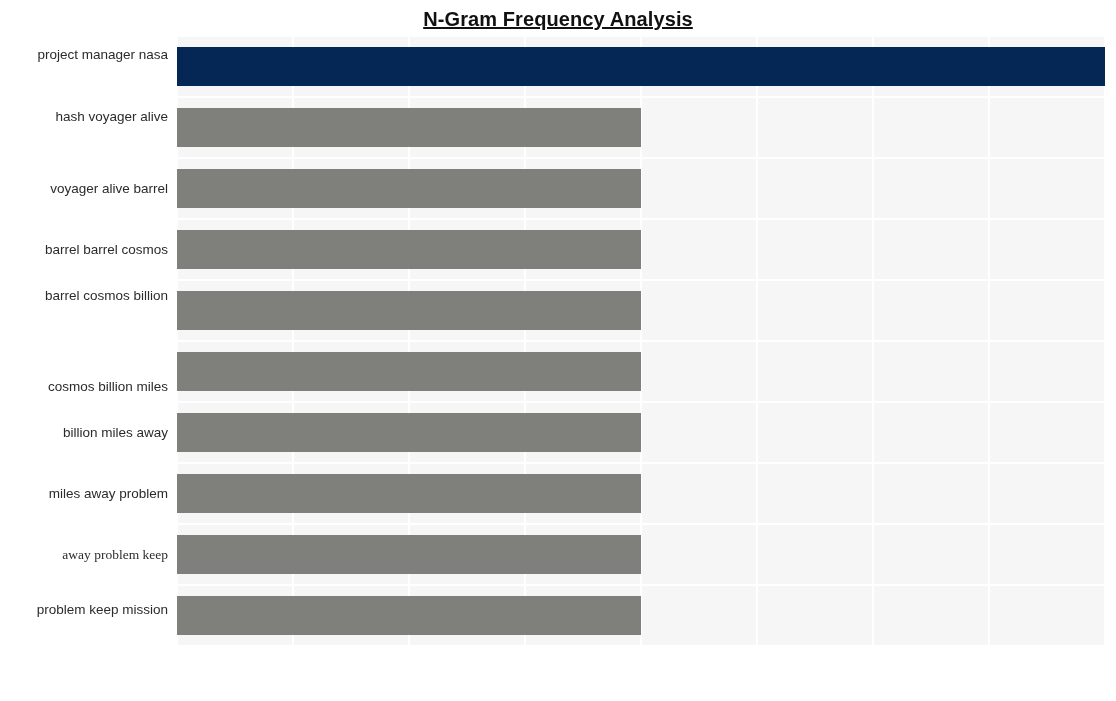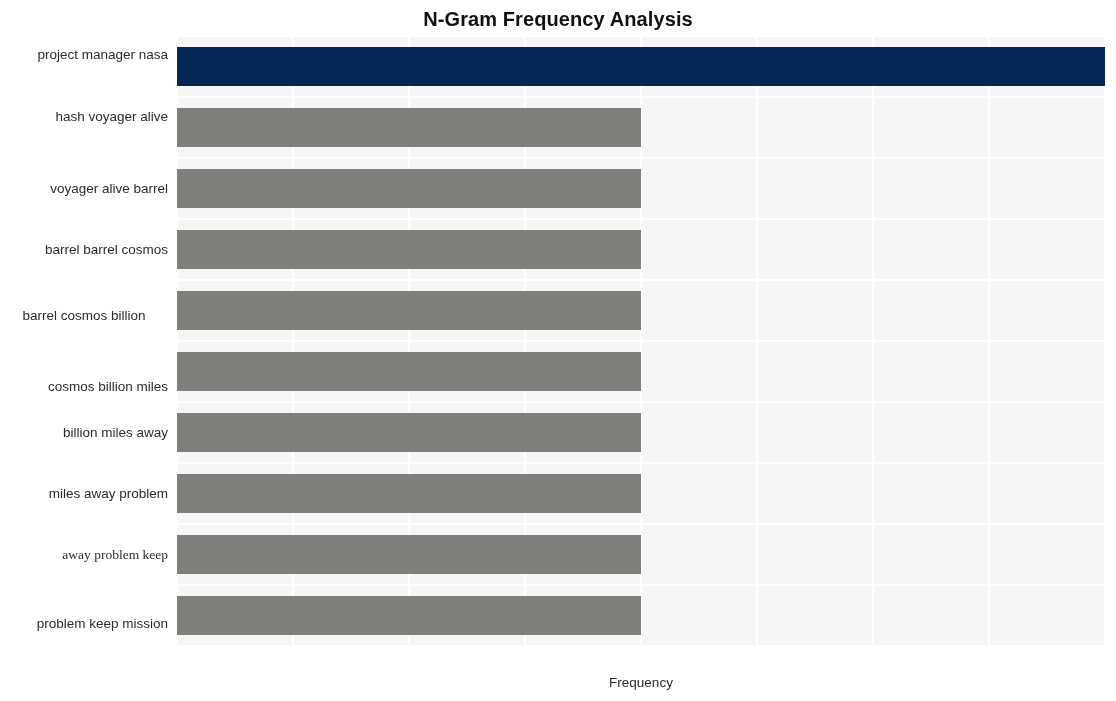--- a/index.html
+++ b/index.html
@@ -29,20 +29,21 @@
     position: absolute;
     left: 0;
     top: 6px;
     width: 1116px;
     text-align: center;
     font-size: 20px;
     font-weight: bold;
     color: #111111;
     letter-spacing: 0.1px;
     line-height: 26px;
+    text-decoration: underline;
   }
 
   
   #plot-area {
     position: absolute;
     left: 177px;
     top: 36px;
     width: 928px;
     height: 610px;
     background: #f6f6f7;
@@ -161,24 +162,23 @@
         <div class="bar" title="away problem keep: 1" style="top: 499px; height: 39px; width: 464px; background: rgb(127, 127, 124);"></div>
         <div class="bar" title="problem keep mission: 1" style="top: 560px; height: 39px; width: 464px; background: rgb(127, 127, 124);"></div>
       </div>
   </div>
 
   <div id="y-axis-labels">
       <div class="ytick" style="top: 11px;">project manager nasa</div>
       <div class="ytick" style="top: 73px;">hash voyager alive</div>
       <div class="ytick" style="top: 144.5px;">voyager alive barrel</div>
       <div class="ytick" style="top: 205.5px;">barrel barrel cosmos</div>
-      <div class="ytick" style="top: 272px; text-align: center;">barrel cosmos billion</div>
+      <div class="ytick" style="top: 252px;">barrel cosmos billion</div>
       <div class="ytick" style="top: 343px; margin-left: 44px;">cosmos billion miles</div>
       <div class="ytick" style="top: 388.5px;">billion miles away</div>
       <div class="ytick" style="top: 449.5px; margin-left: 19px;">miles away problem</div>
       <div class="ytick" style="top: 510.5px; font-family: Liberation Serif, serif;">away problem keep</div>
-      <div class="ytick" style="top: 580px;">problem keep mission</div>
+      <div class="ytick" style="top: 566px;">problem keep mission</div>
     </div>
 
 
-  <div id="x-axis-title">Frequency</div>
 
 </div>
 
 </body></html>

